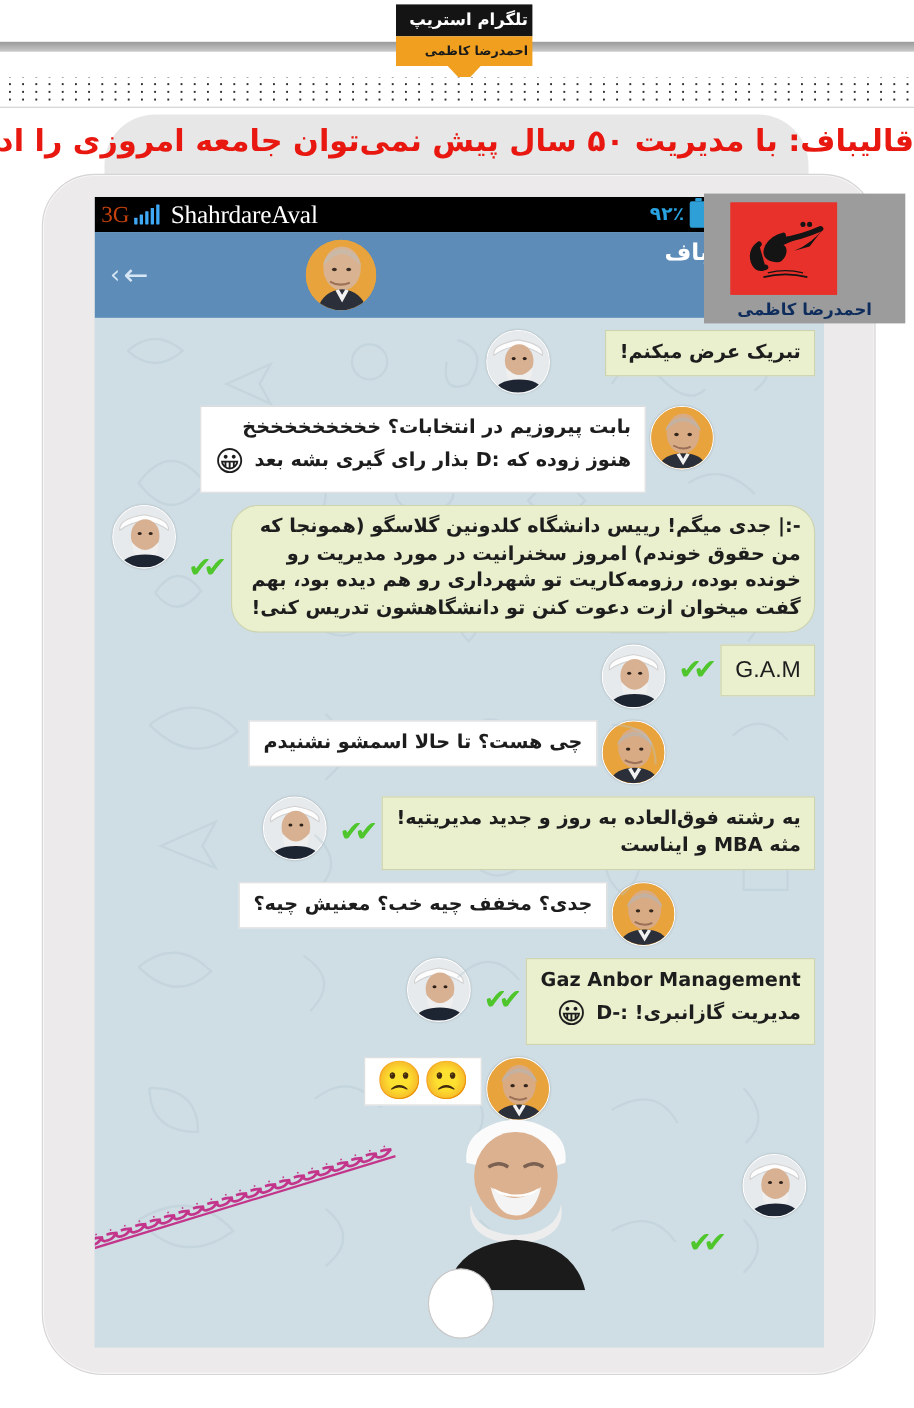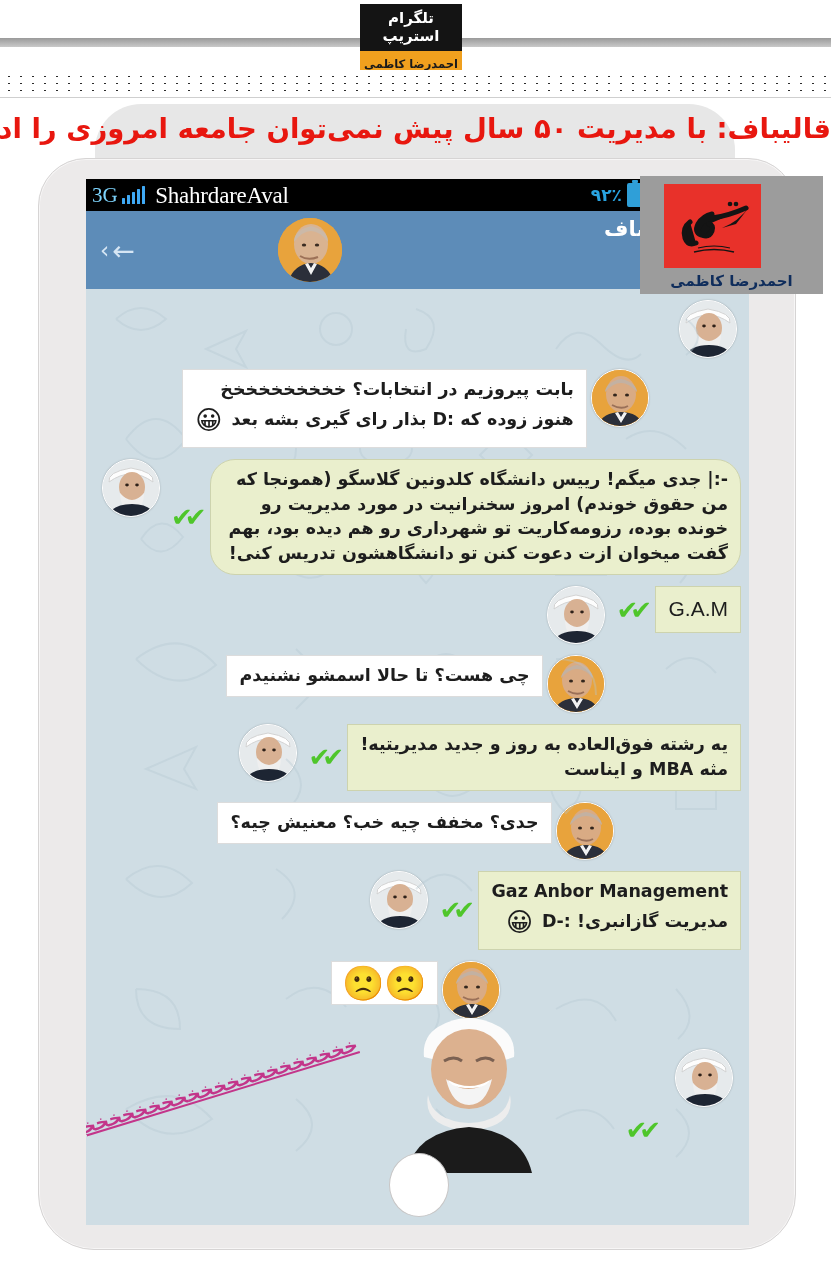--- a/index.html
+++ b/index.html
@@ -7,21 +7,21 @@
     width:831px;height:1280px;
     background:#ffffff;
     font-family:"DejaVu Sans","Liberation Sans",sans-serif;
     overflow:hidden;position:relative;
   }
 
   
   .masthead{position:absolute;left:0;top:0;width:831px;height:100px;background:#ffffff;}
   .grey-rule{position:absolute;left:0;top:38px;width:831px;height:9px;
     background:linear-gradient(to bottom,#9a9a9a,#c9c9c9);}
-  .tag-wrap{position:absolute;left:360px;top:4px;width:102px;text-align:center;}
+  .tag-wrap{position:absolute;left:360px;top:4px;width:124px;text-align:right;}
   .tag-black{background:#141414;color:#ffffff;font-size:15px;font-weight:bold;
     padding:5px 4px 6px;letter-spacing:.3px;direction:rtl;}
   .tag-orange{background:#f0a01e;color:#1a1a1a;font-size:11.5px;font-weight:bold;
     padding:6px 4px 7px;direction:rtl;}
   .tag-arrow{width:0;height:0;margin:0 auto;
     border-left:15px solid transparent;border-right:15px solid transparent;
     border-top:16px solid #f0a01e;}
 
   
   .dotband{position:absolute;left:0;top:70px;width:831px;height:26px;
@@ -44,21 +44,21 @@
     border-radius:48px 48px 56px 56px;
     box-shadow:inset 0 0 0 1px #f7f6f6;}
   .screen{position:absolute;left:47px;top:20px;width:663px;height:1046px;
     background:#cfdde4;overflow:hidden;}
   .home-btn{position:absolute;left:50%;margin-left:-29px;bottom:8px;
     width:58px;height:62px;border-radius:50%;background:#ffffff;border:1px solid #c8c6c6;}
 
   
   .statusbar{position:absolute;left:0;top:0;width:663px;height:32px;background:#000000;color:#ffffff;}
   .sb-left{position:absolute;left:6px;top:0;height:32px;display:flex;align-items:center;gap:4px;}
-  .sb-3g{font-family:"Liberation Serif",serif;font-size:21px;color:#7dd3fc;line-height:1;}
+  .sb-3g{font-family:"Liberation Serif",serif;font-size:21px;color:#c2410c;line-height:1;}
   .bars{display:flex;align-items:flex-end;gap:1.5px;height:17px;}
   .bars i{display:block;width:3.5px;background:#3fa9f5;border-radius:.5px;}
   .bars i:nth-child(1){height:6px}.bars i:nth-child(2){height:9px}
   .bars i:nth-child(3){height:12px}.bars i:nth-child(4){height:15px}.bars i:nth-child(5){height:18px}
   .sb-carrier{font-family:"Liberation Serif",serif;font-size:23px;color:#ffffff;
     line-height:1;margin-left:6px;letter-spacing:-.2px;}
   .sb-right{position:absolute;right:4px;top:0;height:32px;display:flex;align-items:center;gap:5px;}
   .sb-pct{font-size:17px;color:#29a3e0;font-weight:bold;direction:ltr;letter-spacing:-.5px;}
   .sb-batt{width:15px;height:20px;border:2px solid #2f9fd8;background:#2f9fd8;border-radius:2px;position:relative;}
   .sb-batt:before{content:"";position:absolute;left:3.5px;top:-5px;width:6px;height:3px;background:#2f9fd8;border-radius:1px;}
@@ -231,20 +231,21 @@
     <div class="row out">
           <div class="av r"><svg viewBox="0 0 56 56" width="56" height="56">
               <rect width="56" height="56" fill="#e6eaec"></rect>
               <path d="M6 22 q22-16 44 0 q2-10 -22-14 q-24 4 -22 14Z" fill="#fdfdfd" stroke="#d2d2d2"></path>
               <ellipse cx="29" cy="27" rx="13" ry="15" fill="#d8b193"></ellipse>
               <ellipse cx="24" cy="25" rx="1.8" ry="1.4" fill="#2e2119"></ellipse>
               <ellipse cx="34" cy="25" rx="1.8" ry="1.4" fill="#2e2119"></ellipse>
               <path d="M17 33 q12 14 24 0 q0 16 -12 17 q-12-1 -12-17Z" fill="#efefef"></path>
               <path d="M4 56 q6-12 25-12 q19 0 23 12Z" fill="#1d2533"></path>
             </svg></div>
+          <div class="bubble out"><span>تبریک عرض میکنم!</span></div>
         </div>
         <div class="row in">
           <div class="av g"><svg viewBox="0 0 56 56" width="56" height="56">
               <rect width="56" height="56" fill="#e8a33c"></rect>
               <ellipse cx="29" cy="24" rx="15" ry="18" fill="#d9ab84"></ellipse>
               <path d="M13 22 Q29 4 45 22 Q44 12 29 9 Q14 12 13 22Z" fill="#c3b1a2"></path>
               <ellipse cx="23" cy="25" rx="2" ry="1.5" fill="#33261d"></ellipse>
               <ellipse cx="35" cy="25" rx="2" ry="1.5" fill="#33261d"></ellipse>
               <path d="M20 35 q9 5 16 1" stroke="#9a7058" stroke-width="1.8" fill="none"></path>
               <path d="M5 56 q6-14 24-14 q18 0 22 14Z" fill="#2b2f3a"></path>

